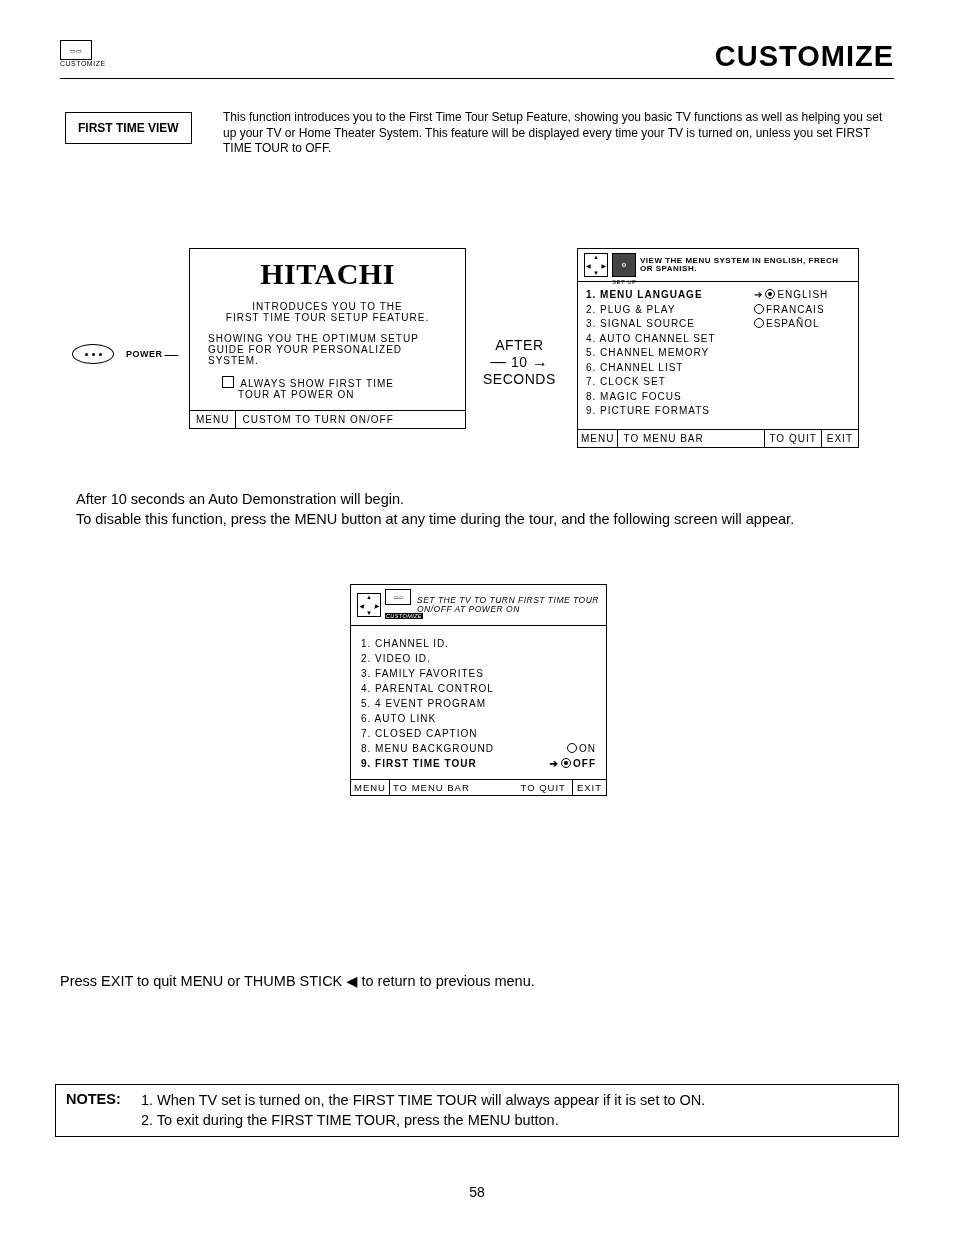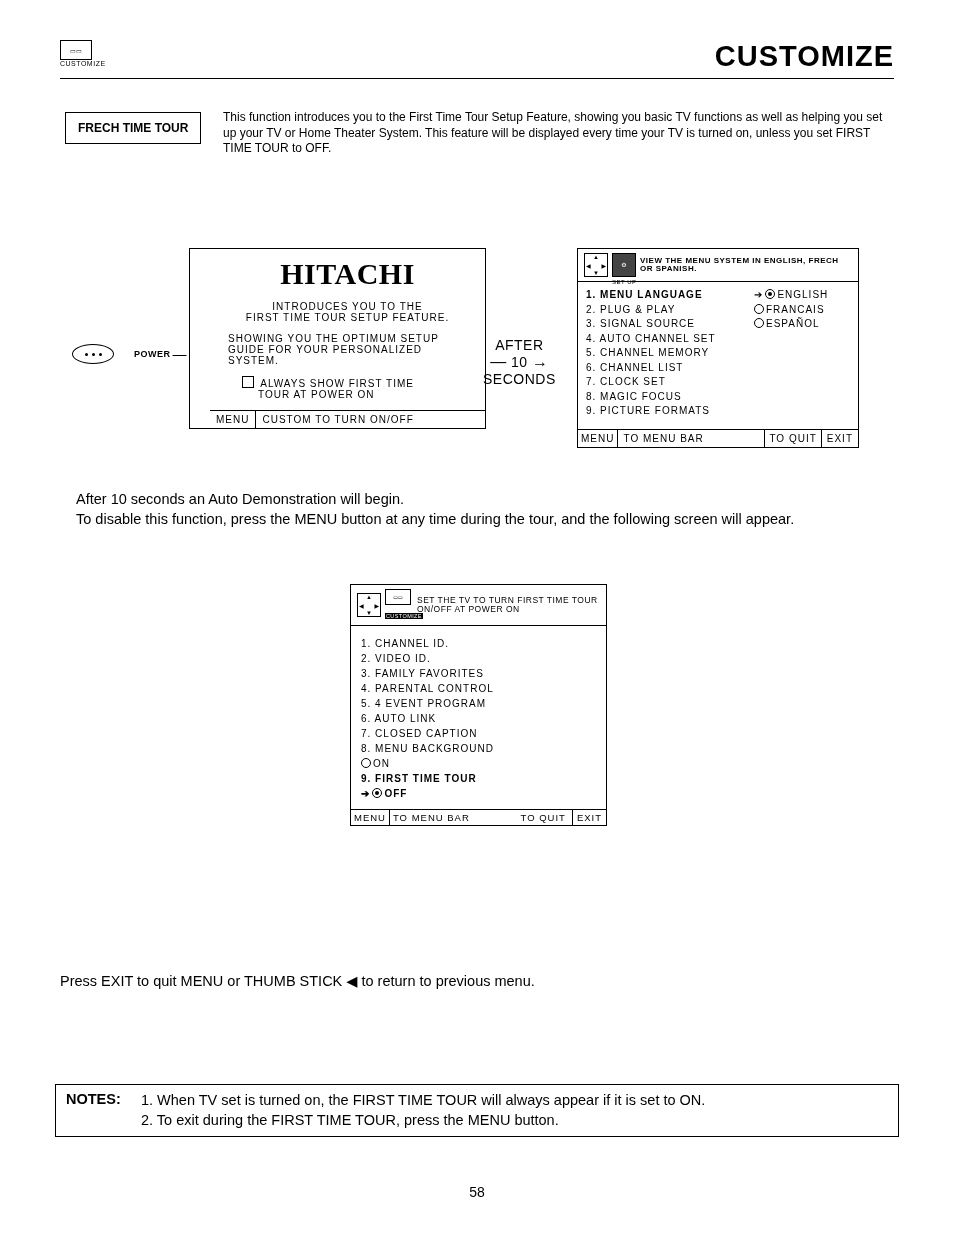--- a/index.html
+++ b/index.html
@@ -83,31 +83,30 @@
     display: flex;
     align-items: center;
     justify-content: center;
     gap: 4px;
     font-size: 6px;
   }
   .dot { width:3px; height:3px; background:#000; border-radius:50%;}
   .power-label {
     font-size: 9px;
     font-weight: bold;
-    margin-left: 20px;
+    margin-left: 12px;
     letter-spacing: 0.5px;
   }
 
   .hitachi-panel {
     position: absolute;
     top: 248px;
     left: 189px;
     width: 275px;
     border: 1.5px solid #000;
-    padding-left: 20px;
   }
   .hitachi-panel .logo {
     text-align: center;
     font-family: "Times New Roman", serif;
     font-weight: bold;
     font-size: 30px;
     padding: 8px 0 4px 0;
     letter-spacing: 0.5px;
   }
   .hitachi-panel .body {
@@ -267,41 +266,42 @@
     left: 350px;
     width: 255px;
     border: 1.5px solid #000;
   }
   .customize-head {
     border-bottom: 1.5px solid #000;
     display:flex;
     align-items:center;
     padding:4px 6px;
     position:relative;
+    font-style:italic;
   }
   .customize-head .icon2 {
     width:28px; position:relative; margin-right:4px;
   }
   .customize-head .mon {
     border:1px solid #000; width:24px; height:14px; font-size:5px; display:flex; align-items:center; justify-content:center;
   }
   .customize-head .sub {
     font-size:5.5px; letter-spacing:0.4px; background:#000; color:#fff; padding:0 1px;
     display:inline-block;
   }
   .customize-head-text {
     font-size:8.5px; letter-spacing:0.5px; line-height:1.05;
   }
   .customize-body {
     padding: 10px 10px 8px 10px;
     font-size: 10px;
     letter-spacing: 1px;
     line-height: 1.5;
   }
-  .customize-body .row { display:flex;flex-direction:column; }
+  .customize-body .row { display:flex; }
   .customize-body .lbl { flex:1; }
   .customize-body .bold { font-weight:bold; }
   .customize-footer {
     border-top: 1.5px solid #000;
     display: flex;
     font-size: 9.5px;
     letter-spacing: 1px;
   }
   .customize-footer .c1 { border-right:1.5px solid #000; padding:2px 3px;}
   .customize-footer .c2 { flex:1; padding:2px 3px;}
@@ -343,21 +343,21 @@
 <div class="page">
 
   <div class="top-left-icon">
     <div class="monitor-icon-box">▭▭</div>
     <div class="customize-label">CUSTOMIZE</div>
   </div>
 
   <div class="page-title">CUSTOMIZE</div>
   <div class="top-rule"></div>
 
-  <div class="ftt-box">FRECH TIME TOUR</div>
+  <div class="ftt-box">FIRST TIME VIEW</div>
   <div class="intro-para">This function introduces you to the First Time Tour Setup Feature, showing you basic TV functions as well as helping you set up your TV or Home Theater System.  This feature will be displayed every time your TV is turned on, unless you set FIRST TIME TOUR to OFF.</div>
 
   <div class="power-group">
     <div class="oval">
       <span class="dot"></span>
         <span class="dot"></span>
         <span class="dot"></span>
     </div>
     <span class="power-label">POWER</span>
     <span style="margin-left:2px;">—</span>

